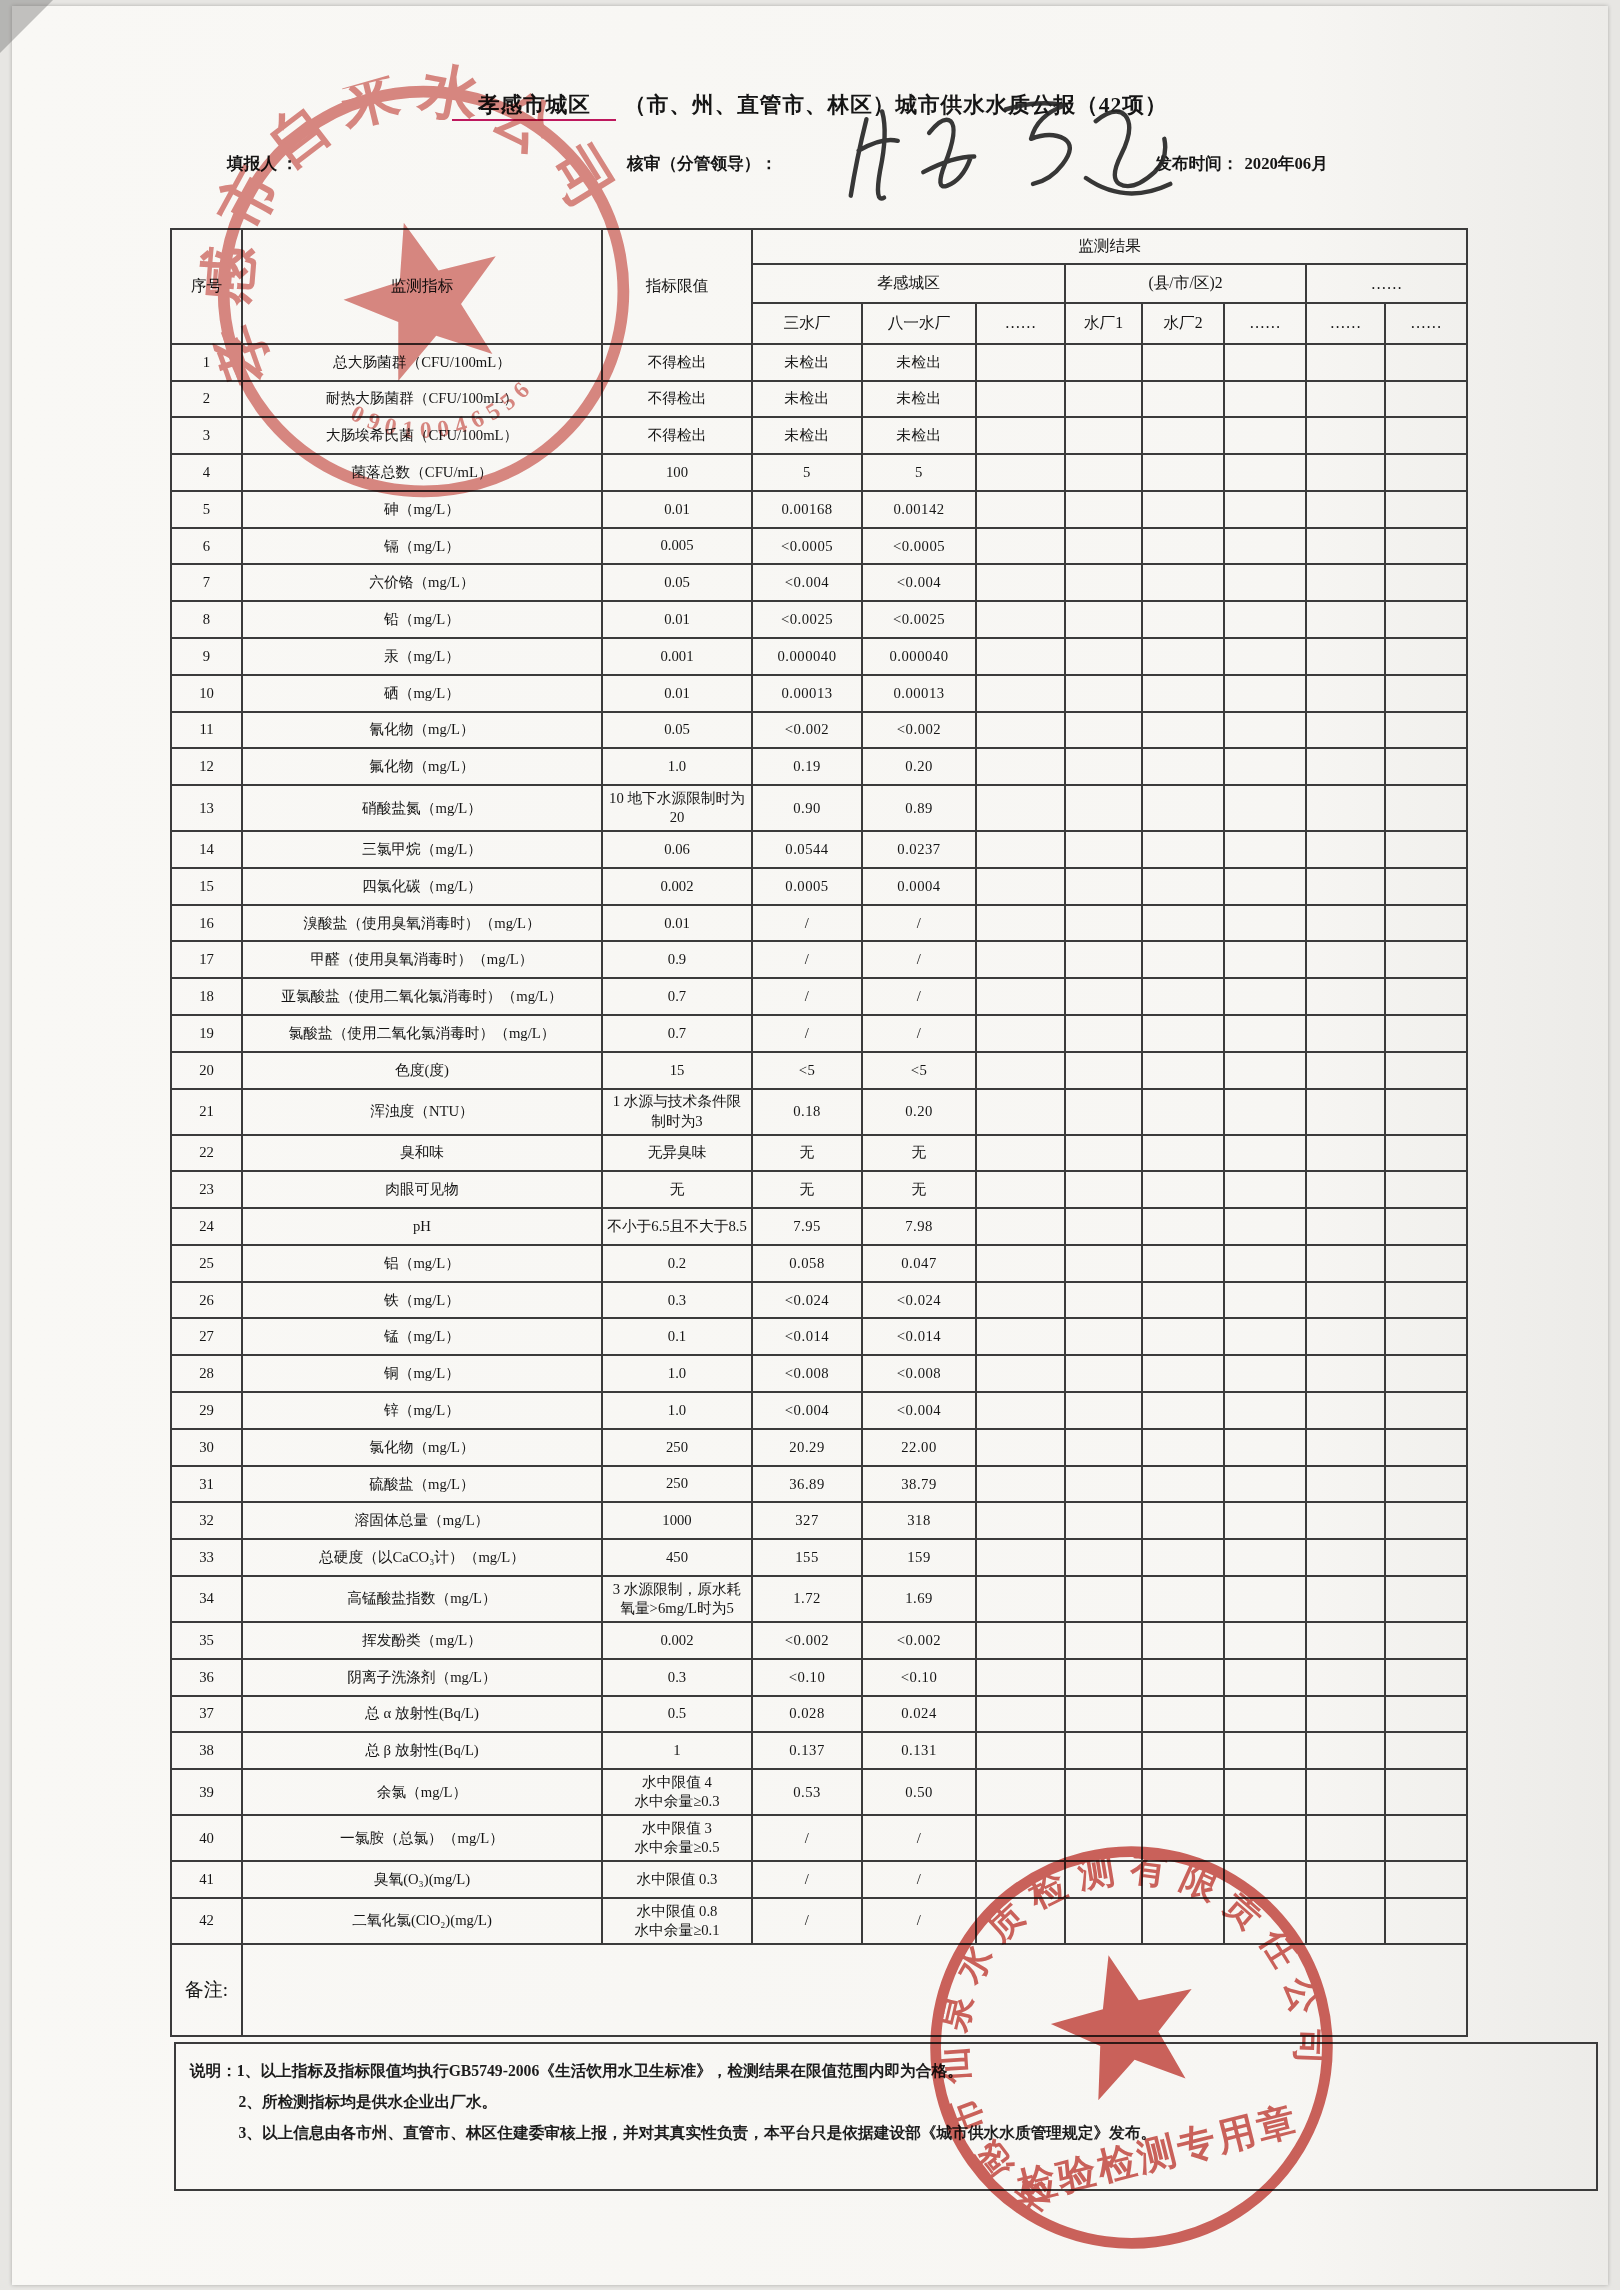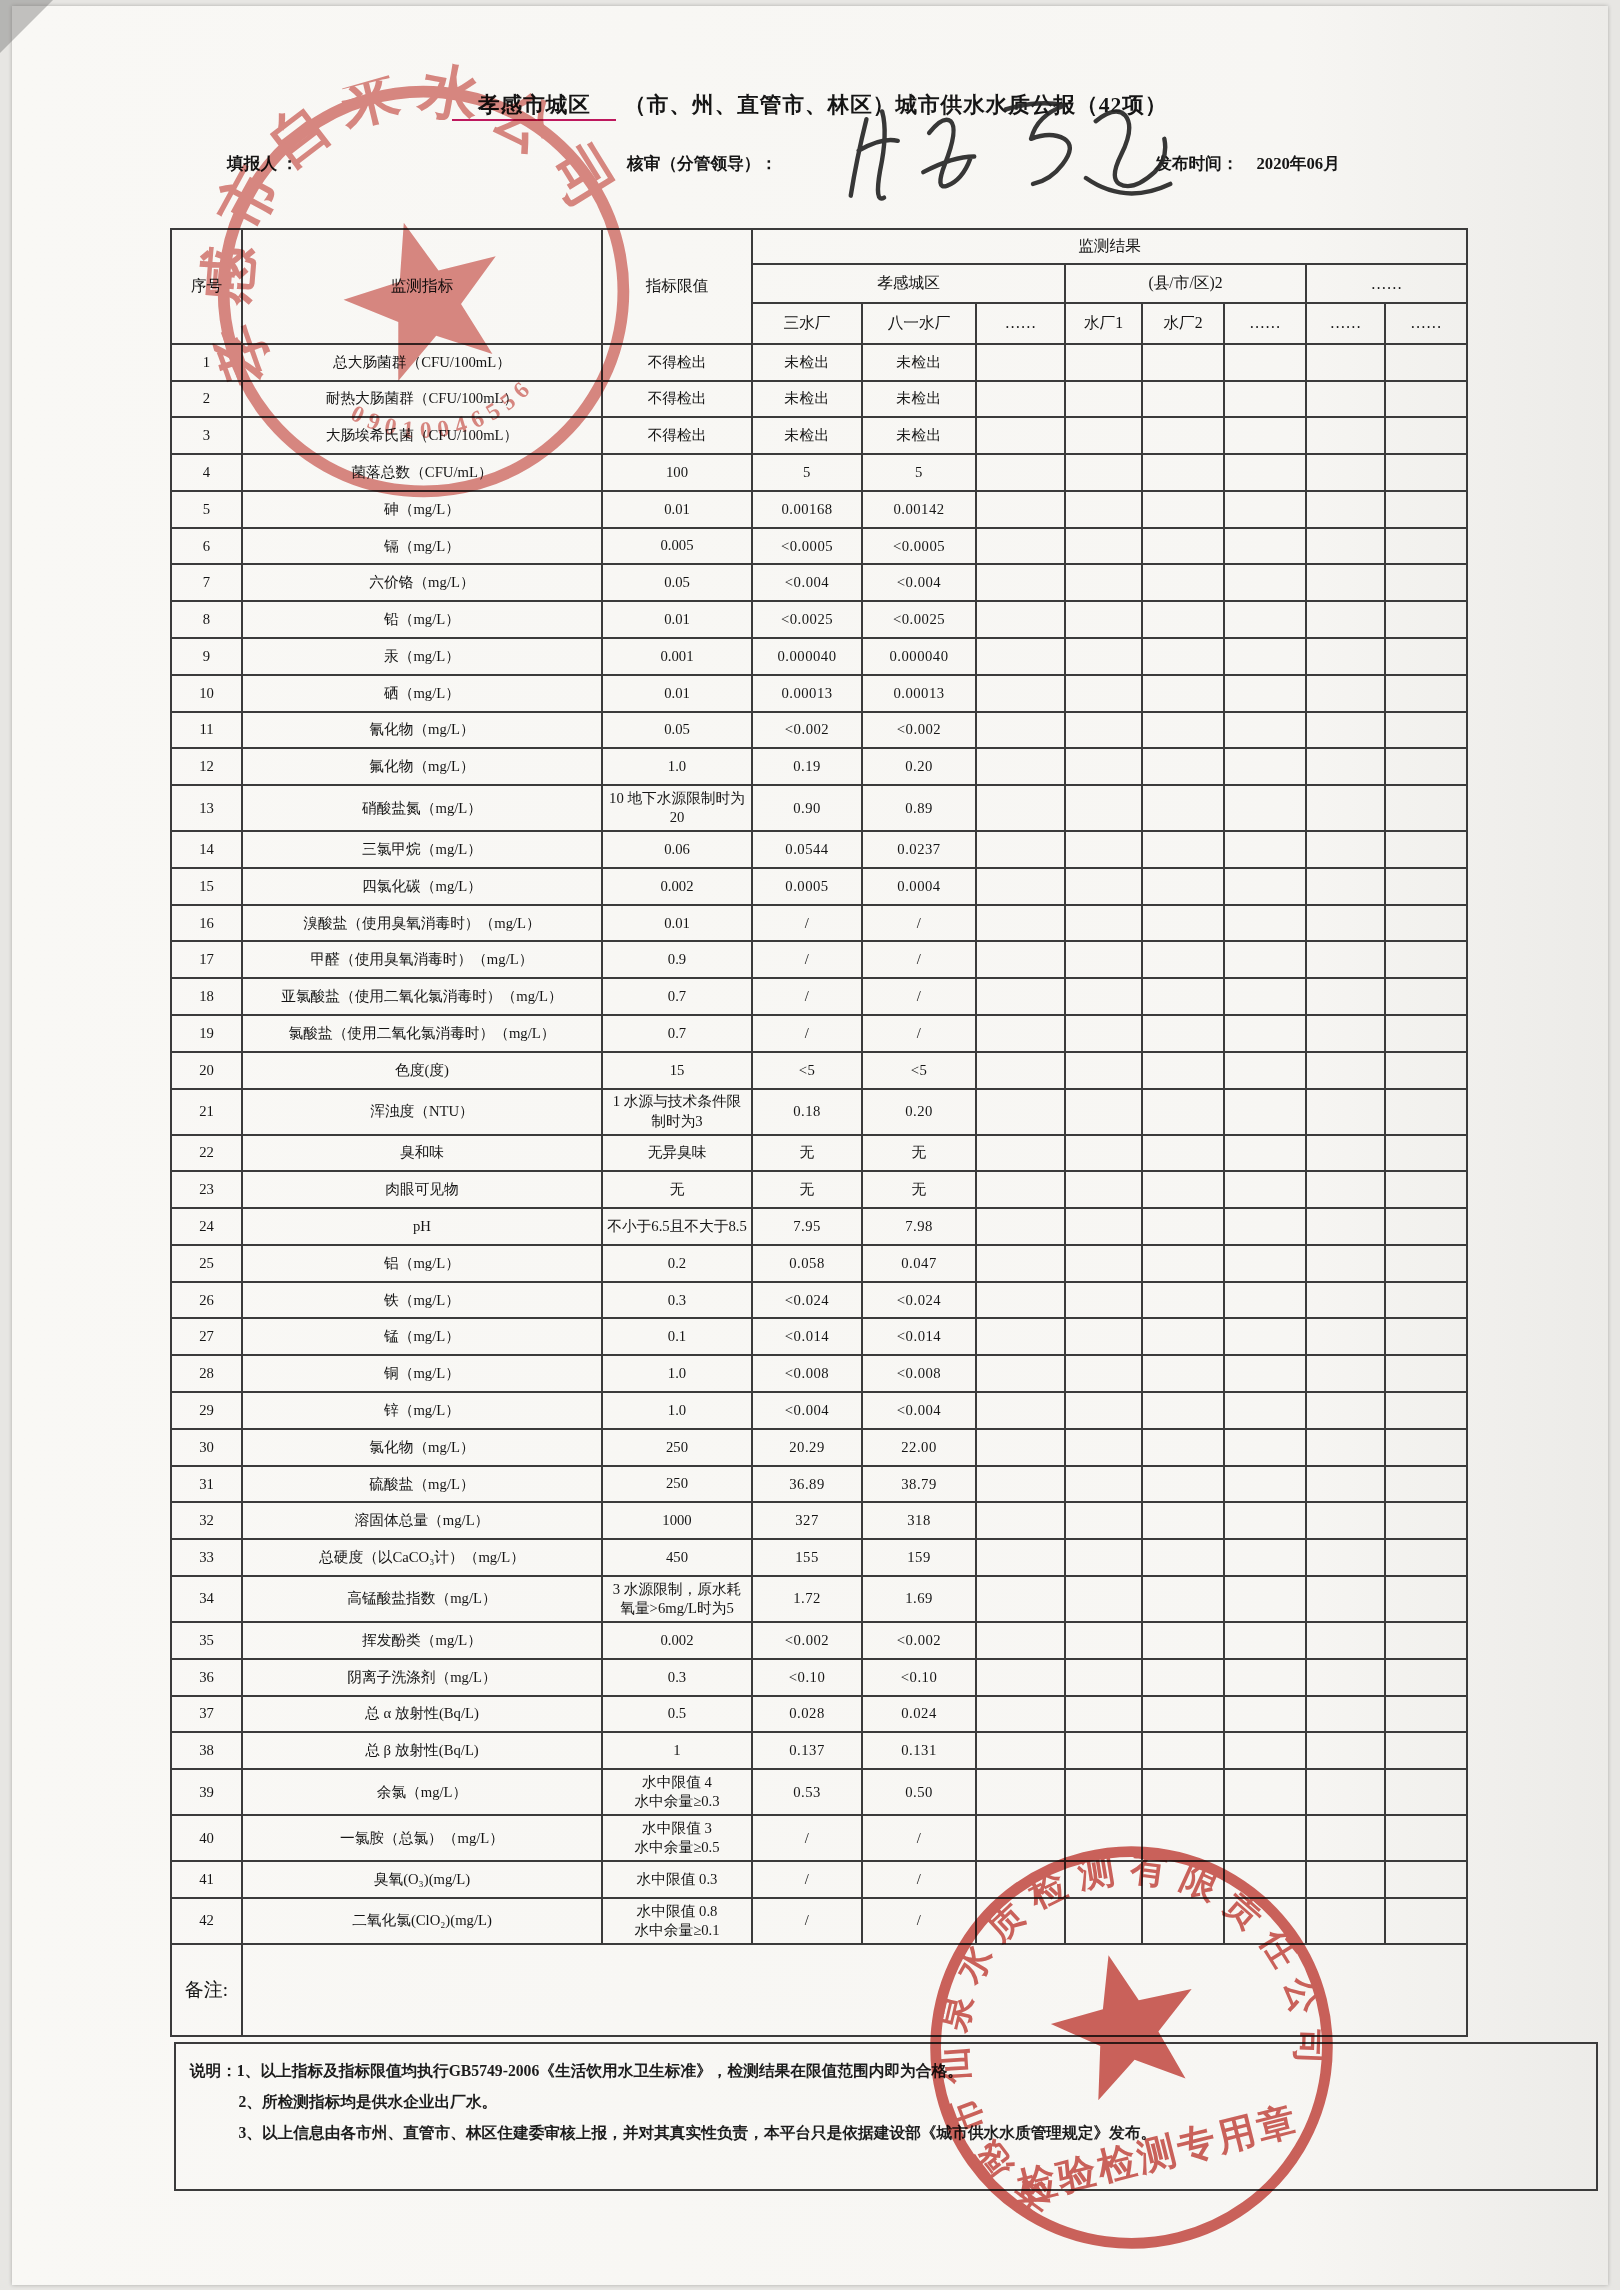--- a/index.html
+++ b/index.html
@@ -14,21 +14,21 @@
     background:linear-gradient(90deg,#f9f8f5 0%,#f7f6f3 80%,#ecebe8 100%);
     box-shadow:0 0 3.9px rgba(0,0,0,.25);
   }
   .content{position:absolute;left:0;top:0;width:1620px;}
   .title-row{margin-top:90px;text-align:center;font-size:21.6px;font-weight:bold;letter-spacing:1px;}
   .title-underline{border-bottom:2px solid #be185d;padding:0 25.5px 2px 25.5px;margin-right:7.8px;}
   .info-row{position:relative;margin-top:33px;height:29px;font-size:16.7px;font-weight:bold;}
   .info-filler{position:absolute;left:227px;}
   .info-reviewer{position:absolute;left:627px;}
   .info-publish{position:absolute;left:1155px;}
-  .info-publish .val{font-weight:bold;margin-left:18px;}
+  .info-publish .val{font-weight:bold;margin-left:6px;}
   table.report{
     border-collapse:collapse;table-layout:fixed;
     margin:47px 0 0 170px;width:1297px;
     font-size:14.7px;
   }
   table.report th,table.report td{
     border:2px solid #3b3b3b;
     padding:2.9px 3.9px;
     text-align:center;vertical-align:middle;
     overflow:hidden;

